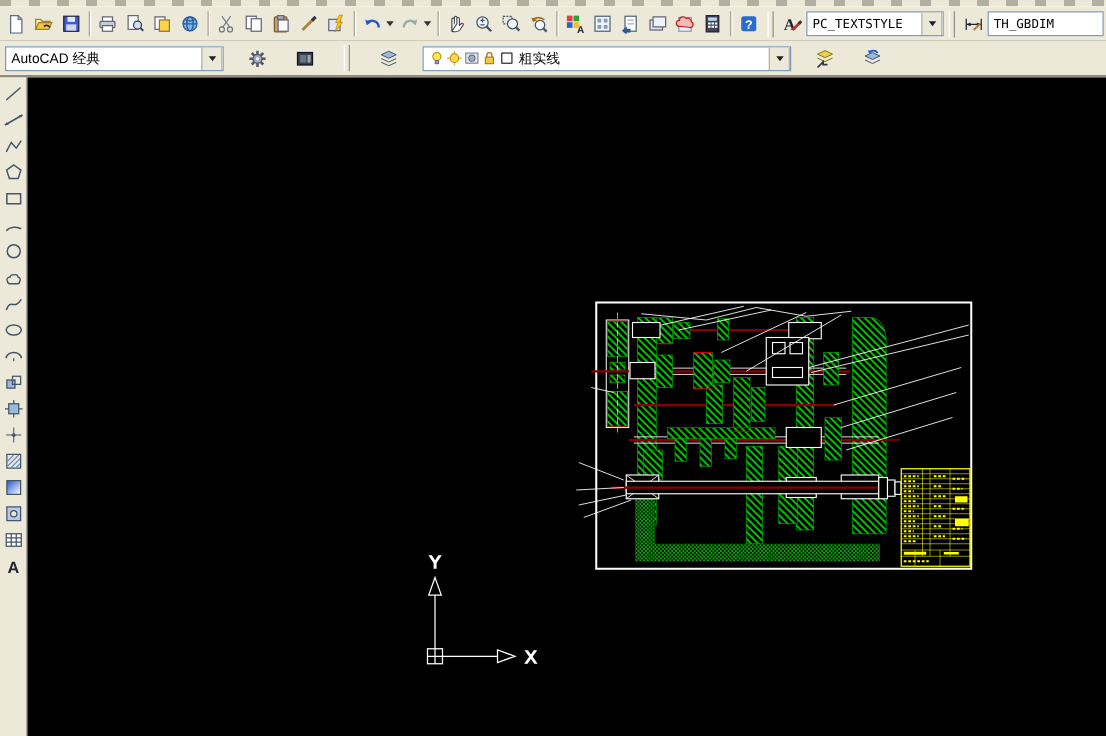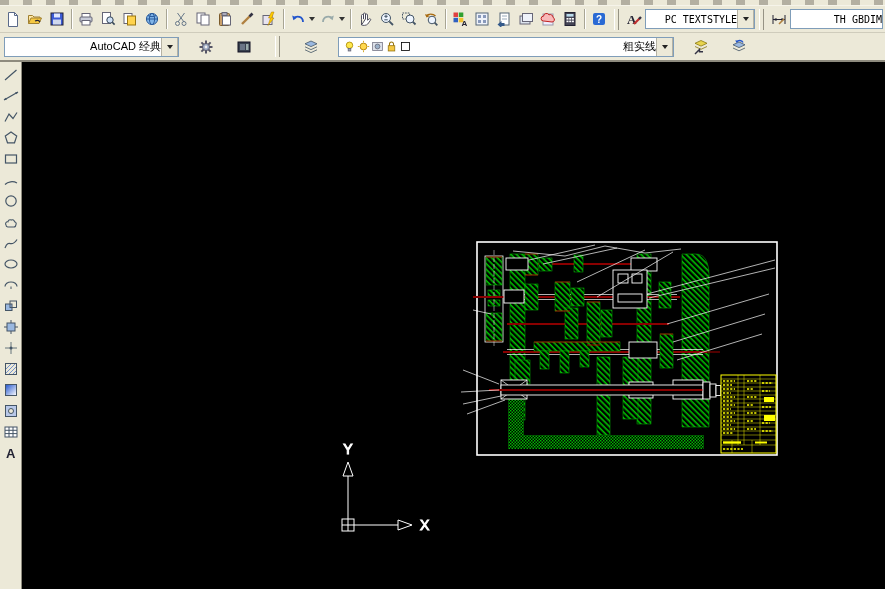--- a/index.html
+++ b/index.html
@@ -1,20 +1,20 @@
 <!DOCTYPE html>
 <html><head>
 <meta charset="utf-8">
 <style>
   html,body{margin:0;padding:0;width:885px;height:589px;overflow:hidden;
     font-family:"Liberation Sans",sans-serif;font-size:11px;background:#ece9d8;}
   .app{position:relative;width:885px;height:589px;}
   .sliver{height:5px;background:repeating-linear-gradient(90deg,#b3afa1 0 9px,#ece9d8 9px 23px);
     border-bottom:1px solid #f6f4ea;}
-  .tb{display:flex;align-items:center;background:#ece9d8;padding:0 2px;box-sizing:border-box;text-align:right;}
+  .tb{display:flex;align-items:center;background:#ece9d8;padding:0 2px;box-sizing:border-box;}
   .tb1{height:27px;border-bottom:1px solid #cfccbc;}
   .tb2{height:29px;border-bottom:2px solid #8e8b7e;gap:16px;}
   .grp{display:flex;align-items:center;}
   .btn{width:22px;height:22px;display:flex;align-items:center;justify-content:center;
     background:transparent;border:1px solid transparent;padding:0;margin:0;}
   svg.ic{width:16px;height:16px;display:block;}
   .sep{width:1px;height:20px;background:#a8a594;box-shadow:1px 0 0 #fff;margin:0 3px;}
   .grip{width:3px;height:21px;margin:0 4px;border-left:1px solid #fff;border-right:1px solid #969384;}
   .ddarrow{width:0;height:0;border-left:3px solid transparent;border-right:3px solid transparent;
     border-top:4px solid #333;margin:0 2px 0 0;align-self:center;}
@@ -510,21 +510,21 @@
       <svg class="ic">
           <use href="#i-cui"></use>
         </svg>
     </button>
     <span class="grip"></span>
     <button class="btn">
       <svg class="ic">
           <use href="#i-layers"></use>
         </svg>
     </button>
-    <div class="combo" style="width:336px">
+    <div class="combo" style="width:295px">
       <span id="layer-icons" class="licons">
           <svg class="ic">
             <use href="#i-bulb"></use>
           </svg>
           <svg class="ic">
             <use href="#i-sun"></use>
           </svg>
           <svg class="ic">
             <use href="#i-viewport-freeze"></use>
           </svg>

